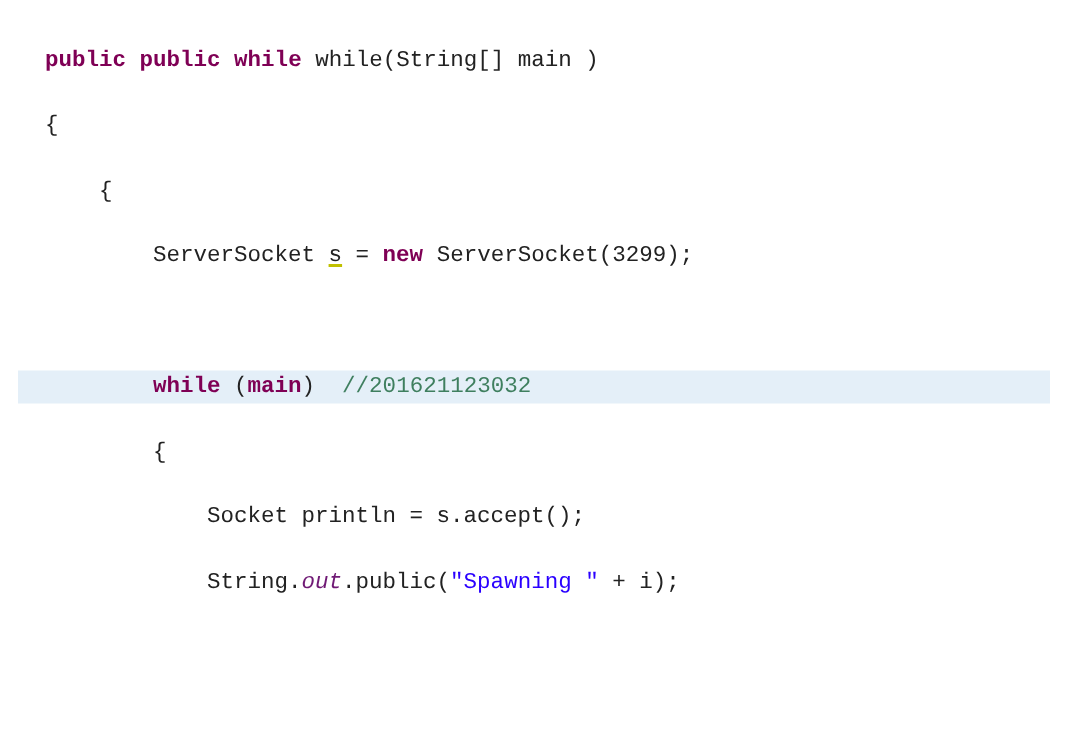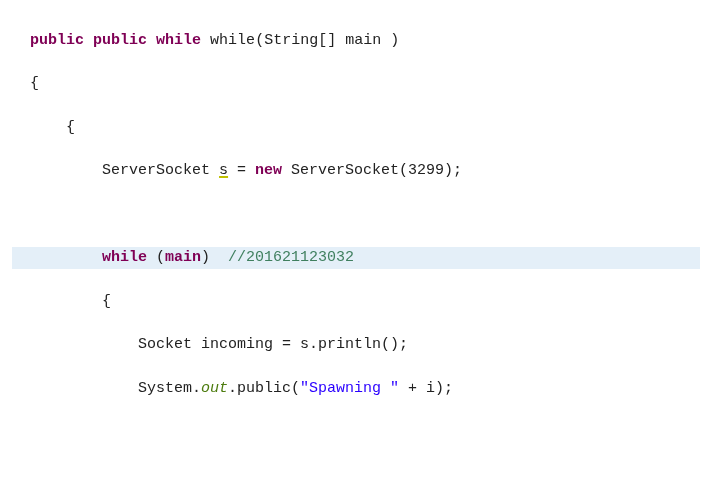--- a/index.html
+++ b/index.html
@@ -12,36 +12,36 @@
     color: #222;
     width: 712px;
     box-sizing: border-box;
   }
   .code-block { white-space: pre; }
   .line { display: block; }
   .hl { background: #e4eff8; }
   .kw { color: #7f0055; font-weight: bold; }
   .str { color: #2a00ff; }
   .cmt { color: #3f7f5f; }
-  .field { color: #4d7c0f; font-style: italic; }
+  .field { color: #701a75; font-style: italic; }
   .underline { text-decoration: underline; text-decoration-color: #c0c000; text-decoration-thickness: 2px; text-underline-offset: 2px; }
 </style>
 </head>
 <body>
 
 <div class="code-block">
 <span class="line">  <span class="kw">public</span> <span class="kw">public</span> <span class="kw">while</span> <span>while</span><span>(String[] main )</span></span>
 <span class="line">  <span>{</span></span>
 <span class="line">      <span>{</span></span>
 <span class="line">          <span>ServerSocket </span><span class="underline">s</span><span> = </span><span class="kw">new</span><span> ServerSocket(3299);</span></span>
 <span class="line"> </span>
 <span class="line hl">          <span class="kw">while</span><span> (</span><span class="kw">main</span><span>)  </span><span class="cmt">//201621123032</span></span>
 <span class="line">          <span>{</span></span>
-<span class="line">              <span>Socket incoming = s.println();</span></span>
-<span class="line">              <span>System.</span><span class="field">out</span><span>.public(</span><span class="str">"Spawning "</span><span> + i);</span></span>
+<span class="line">              <span>Socket println = s.accept();</span></span>
+<span class="line">              <span>String.</span><span class="field">out</span><span>.public(</span><span class="str">"Spawning "</span><span> + i);</span></span>
 
 
 
 
 
 
 
 
 
 

